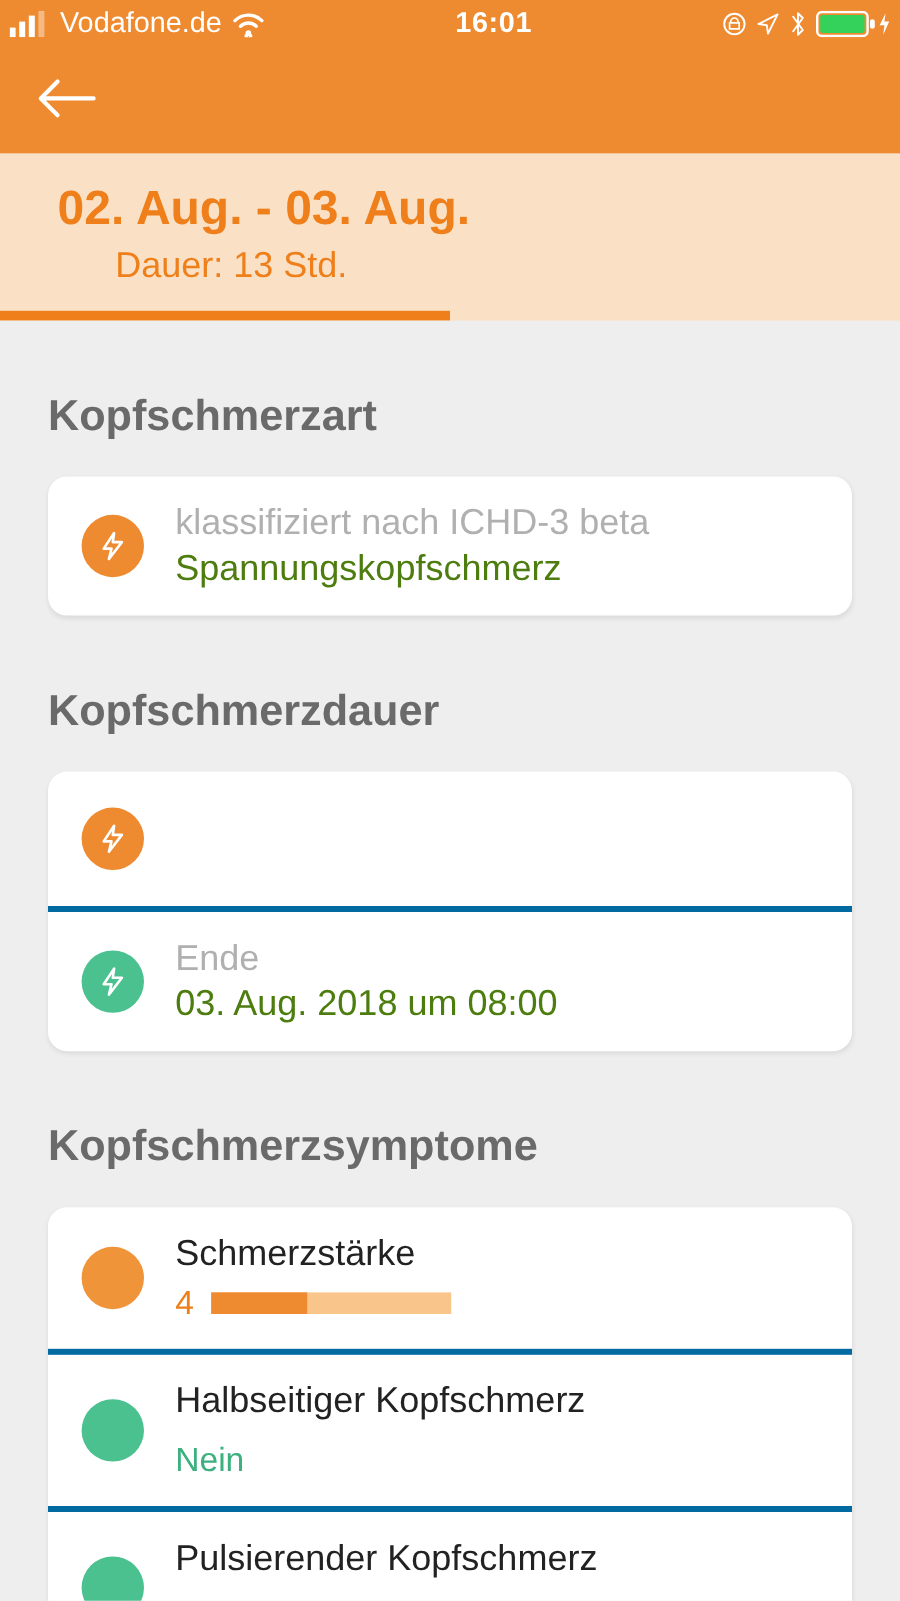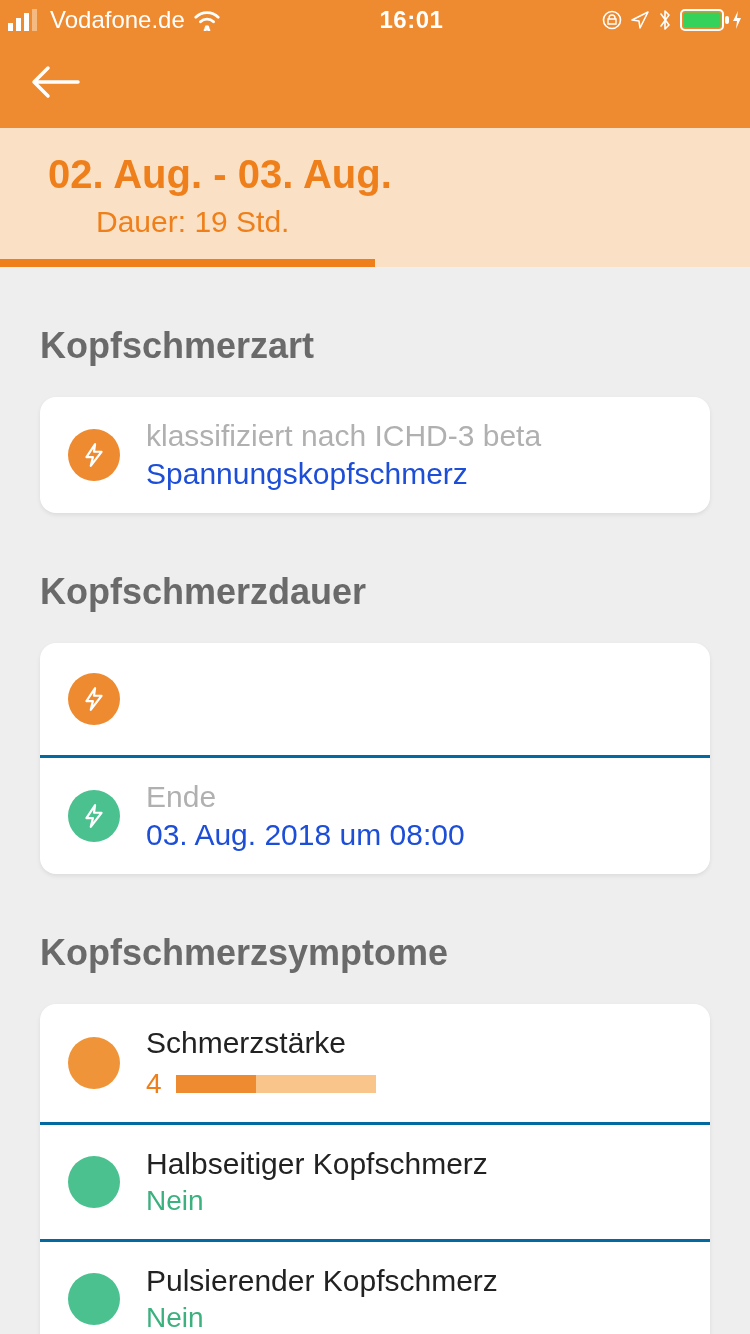--- a/index.html
+++ b/index.html
@@ -94,21 +94,21 @@
   }
 
   .row {
     display: flex;
     align-items: center;
     padding: 22px 28px;
     gap: 26px;
     min-height: 112px;
   }
   .row + .row {
-    border-top: 3px solid #0369a1;
+    border-top: 5px solid #0369a1;
   }
 
   .icon-badge {
     width: 52px;
     height: 52px;
     border-radius: 50%;
     display: flex;
     align-items: center;
     justify-content: center;
     flex-shrink: 0;
@@ -125,31 +125,31 @@
   .dot-orange { background: #F09439; }
   .dot-green  { background: #4AC18F; }
 
   .row-text { flex: 1; min-width: 0; }
   .row-label {
     font-size: 30px;
     color: #B0B0B0;
   }
   .row-value {
     font-size: 30px;
-    color: #1d4ed8;
+    color: #4d7c0f;
     margin-top: 4px;
   }
   .row-title {
     font-size: 30px;
     color: #222;
   }
   .row-answer {
     font-size: 28px;
     color: #3CB07E;
-    margin-top: 4px;
+    margin-top: 16px;
   }
 
   .intensity-line {
     display: flex;
     align-items: center;
     gap: 14px;
     margin-top: 8px;
   }
   .intensity-num {
     color: #EE7F1A;
@@ -219,21 +219,21 @@
 <div class="nav-bar">
   <div>
     <svg class="back-svg" viewBox="0 0 50 36">
       <path d="M48 18 H6 M18 4 L4 18 L18 32" stroke="#fff" stroke-width="3.5" fill="none" stroke-linecap="round" stroke-linejoin="round"></path>
     </svg>
   </div>
 </div>
 
 <div class="header-summary">
   <div class="header-title">02. Aug. - 03. Aug.</div>
-  <div class="header-subtitle">Dauer: 19 Std.</div>
+  <div class="header-subtitle">Dauer: 13 Std.</div>
   <div class="progress-track">
     <div class="progress-fill" style="width:50%"></div>
   </div>
 </div>
 
 <div class="content">
 
   <div class="section-title">Kopfschmerzart</div>
   <div class="card">
     <div class="row">

